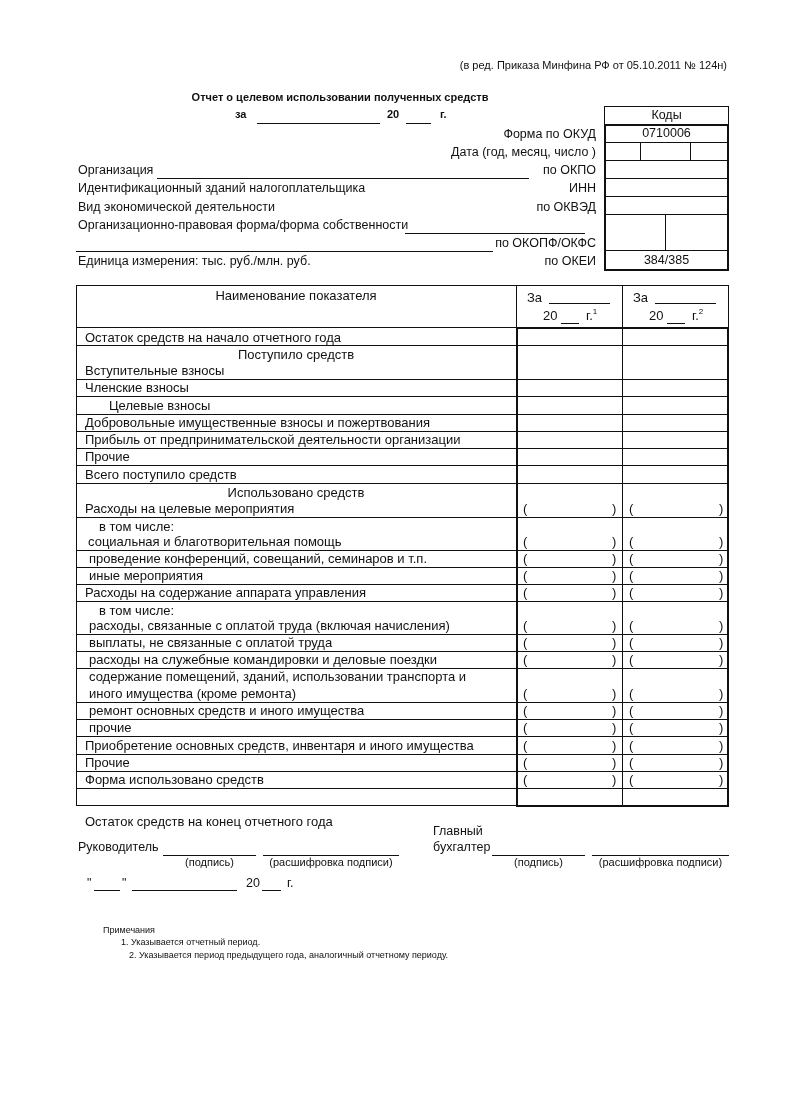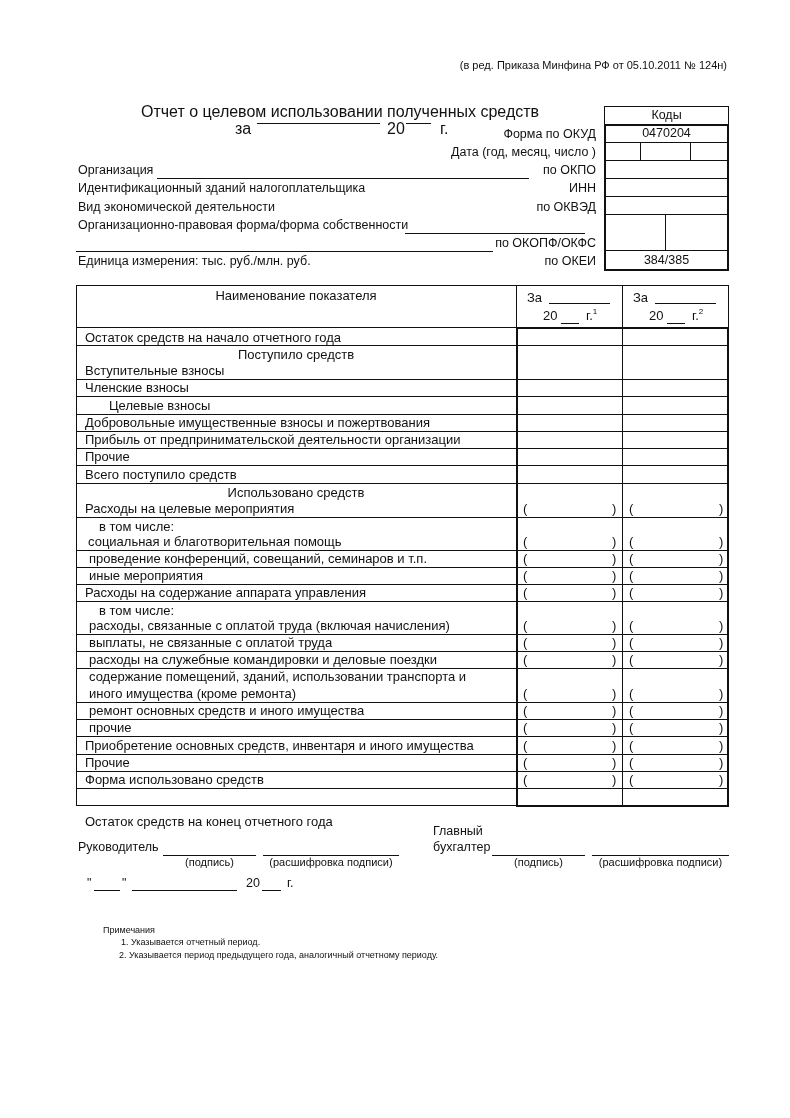--- a/index.html
+++ b/index.html
@@ -4,21 +4,21 @@
 <style>
   html, body { margin: 0; padding: 0; background: #ffffff; }
   body { width: 790px; height: 1118px; position: relative; overflow: hidden;
          font-family: "Liberation Sans", sans-serif; color: #111; }
   .abs { position: absolute; white-space: nowrap; }
   .t11 { font-size: 11px; line-height: 13px; }
   .t12 { font-size: 12.5px; line-height: 15px; }
   .t13 { font-size: 13px; line-height: 17px; }
   .t9  { font-size: 9px; line-height: 11px; }
   .t85 { font-size: 11px; line-height: 10px; }
-  .title { font-size: 16px; line-height: 17px; font-weight: normal; margin-top: 14px; }
+  .title { font-size: 11px; line-height: 17px; font-weight: bold; }
   .hline { position: absolute; height: 0; border-top: 1px solid #111; }
   .vline { position: absolute; width: 0; border-left: 1px solid #111; }
   .right { text-align: right; }
   .center { text-align: center; }
   .box { position: absolute; box-sizing: border-box; }
   .cell { position: absolute; box-sizing: border-box; }
   .sup { font-size: 8px; position: relative; top: -6px; }
   .paren { position: absolute; font-size: 13px; line-height: 17px; }
 </style>
 </head>
@@ -33,21 +33,21 @@
   <div class="hline" style="left:257px; width:123px; top:123px;"></div>
   <div class="abs title" style="left:387px; top:106px;">20</div>
   <div class="hline" style="left:406px; width:25px; top:123px;"></div>
   <div class="abs title" style="left:440px; top:106px;">г.</div>
 </div>
 
 <div>
   <div class="box center t12" style="left:604px; top:106px; width:125px; height:19px; border:1px solid #111; line-height:17px;">Коды</div>
   <div class="box" style="left:604px; top:124px; width:125px; height:147px; border:2px solid #111;"></div>
 
-  <div class="box center t12" style="left:606px; top:124px; width:121px; height:19px; line-height:19px; border-bottom:1px solid #111;">0470204</div>
+  <div class="box center t12" style="left:606px; top:124px; width:121px; height:19px; line-height:19px; border-bottom:1px solid #111;">0710006</div>
   <div class="box" style="left:606px; top:143px; width:35px; height:18px; border-bottom:1px solid #111; border-right:1px solid #111;"></div>
   <div class="box" style="left:641px; top:143px; width:50px; height:18px; border-bottom:1px solid #111; border-right:1px solid #111;"></div>
   <div class="box" style="left:691px; top:143px; width:36px; height:18px; border-bottom:1px solid #111;"></div>
   <div class="box" style="left:606px; top:161px; width:121px; height:18px; border-bottom:1px solid #111;"></div>
   <div class="box" style="left:606px; top:179px; width:121px; height:18px; border-bottom:1px solid #111;"></div>
   <div class="box" style="left:606px; top:197px; width:121px; height:18px; border-bottom:1px solid #111;"></div>
   <div class="box" style="left:606px; top:215px; width:60px; height:36px; border-bottom:1px solid #111; border-right:1px solid #111;"></div>
   <div class="box" style="left:666px; top:215px; width:61px; height:36px; border-bottom:1px solid #111;"></div>
   <div class="box center t12" style="left:606px; top:251px; width:121px; height:18px; line-height:18px;">384/385</div>
 
@@ -248,14 +248,14 @@
     <div class="hline" style="left:132px; width:105px; top:890px;"></div>
     <div class="abs t12" style="left:246px; top:876px;">20</div>
     <div class="hline" style="left:262px; width:19px; top:890px;"></div>
     <div class="abs t12" style="left:287px; top:876px;">г.</div>
   </div>
 </div>
 
 <div>
   <div class="abs t9" style="left:103px; top:925px;">Примечания</div>
   <div class="abs t9" style="left:121px; top:937px;">1. Указывается отчетный период.</div>
-  <div class="abs t9" style="left:119px; top:950px;">2. Указывается период предыдущего года, аналогичный отчетному периоду.</div>
+  <div class="abs t9" style="left:129px; top:950px;">2. Указывается период предыдущего года, аналогичный отчетному периоду.</div>
 </div>
 
 </body></html>

